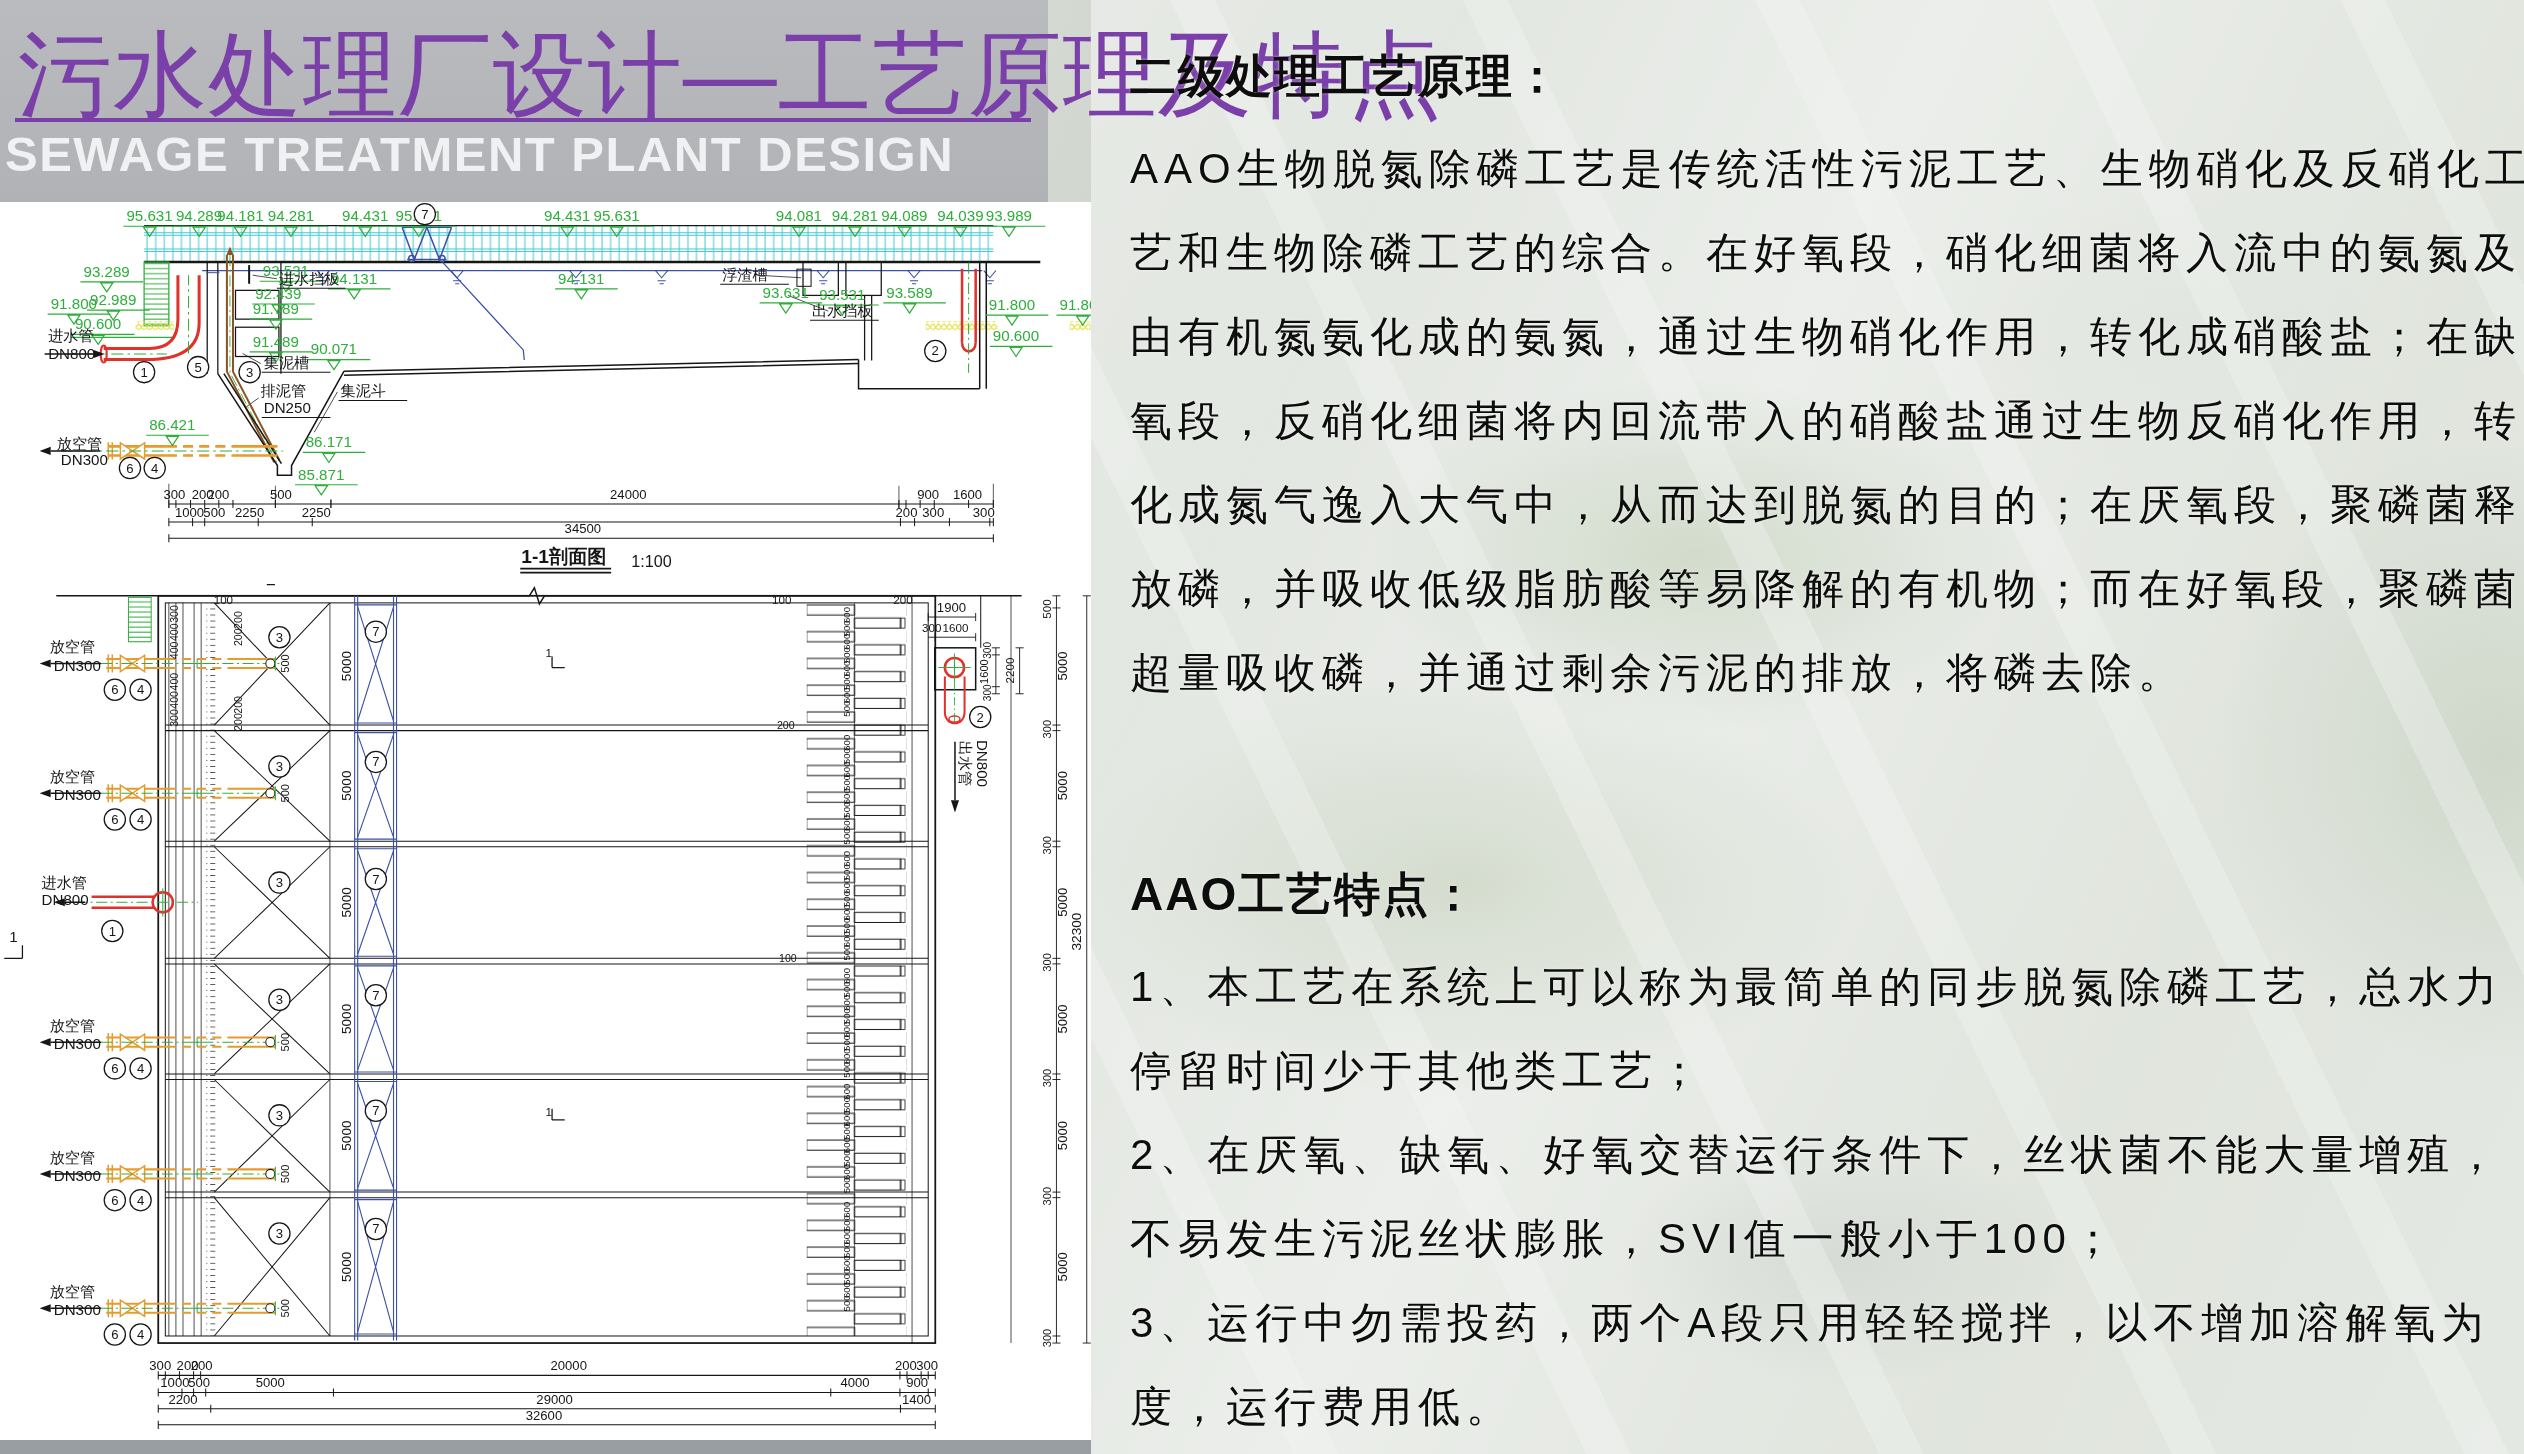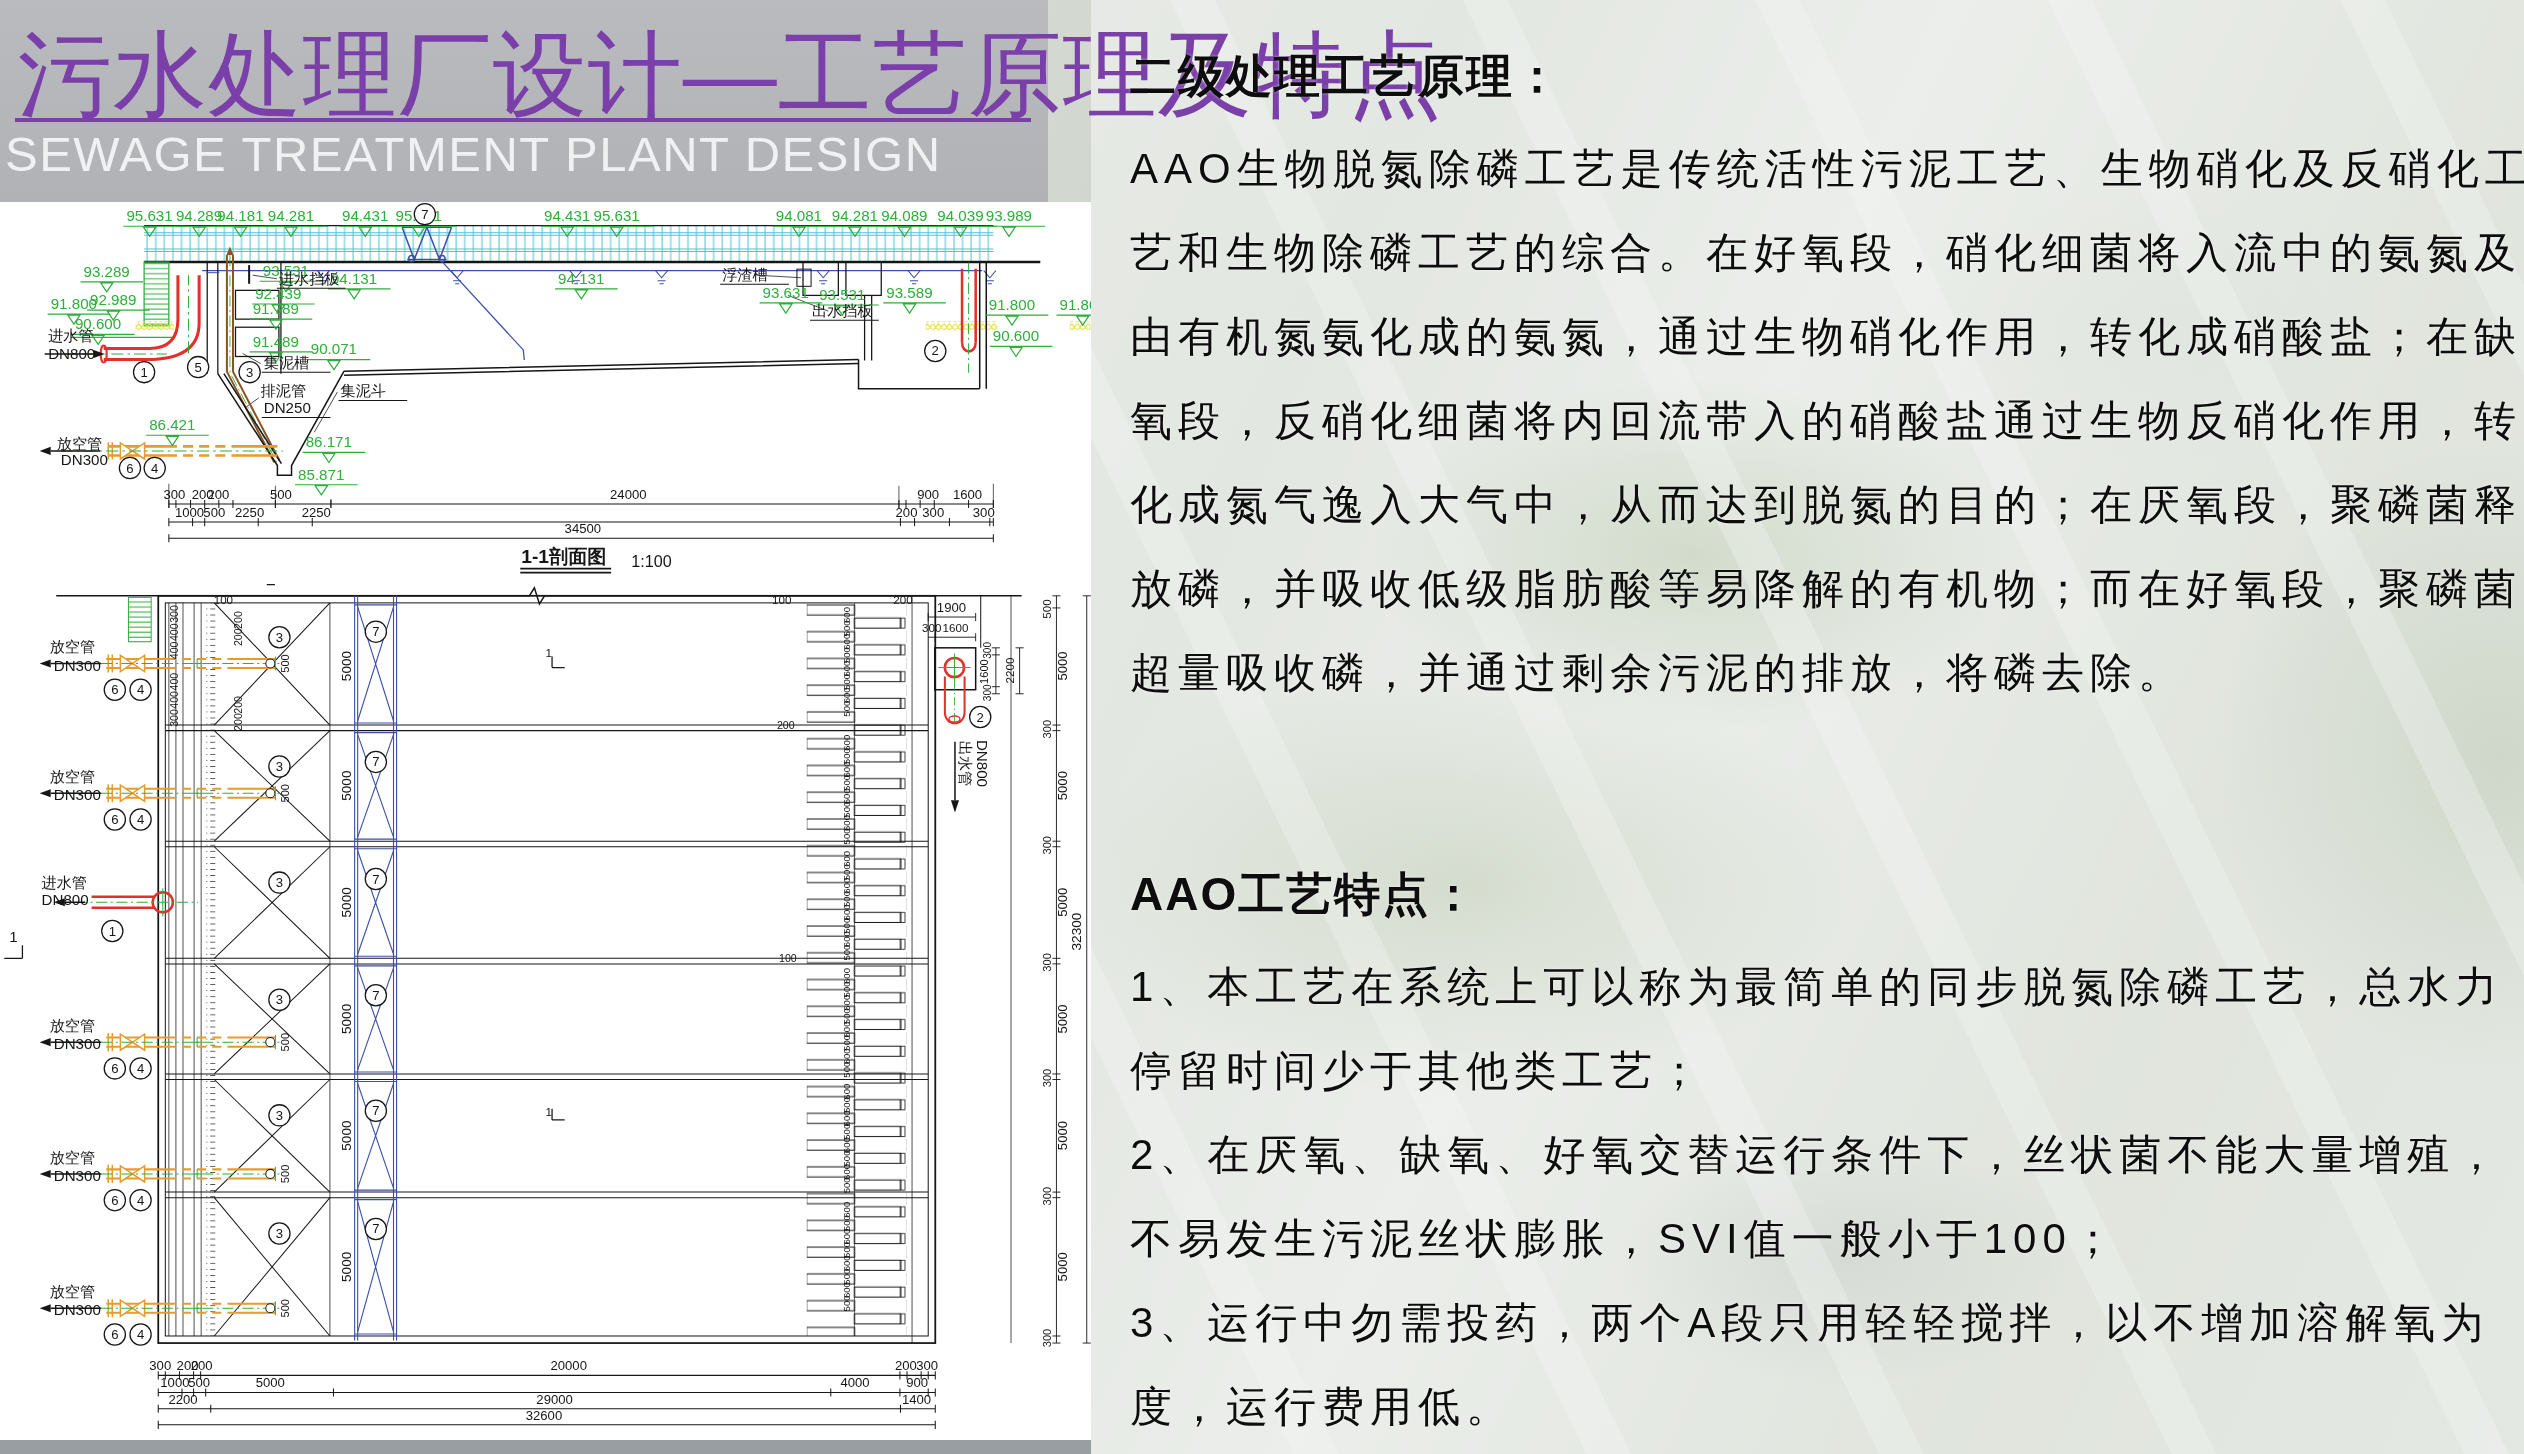--- a/index.html
+++ b/index.html
@@ -13,21 +13,21 @@
       radial-gradient(404px 454px at 2500px 757px, rgba(108,136,88,.45), transparent 70%),
       radial-gradient(353px 202px at 2171px 328px, rgba(196,204,196,.6), transparent 70%),
       radial-gradient(328px 177px at 1843px 1262px, rgba(148,158,148,.5), transparent 70%),
       linear-gradient(115deg,#c5cac4 0%,#d8dcd6 25%,#ccd3c9 45%,#dee2dc 60%,#c6cec0 80%,#d0d6ce 100%);}
   .veil{position:absolute;left:1091px;top:0;width:1495px;height:1454px;background:rgba(246,248,246,.55);}
   .titlebar{position:absolute;left:0;top:0;width:1048px;height:202px;
     background:linear-gradient(#babbbf,#b1b2b6);}
   .title-cn{position:absolute;left:17.7px;top:12px;margin:0;font-size:94px;font-weight:normal;
     color:#7a3fa8;white-space:nowrap;letter-spacing:1px;}
   .title-rule{position:absolute;left:15px;top:118px;width:1016px;height:4px;background:#7a3fa8;}
-  .title-en{position:absolute;left:5px;top:126px;margin:0;font-size:49px;font-weight:normal;
+  .title-en{position:absolute;left:5px;top:126px;margin:0;font-size:49px;font-weight:bold;
     color:#f0f1f3;white-space:nowrap;letter-spacing:1.5px;text-align:right;}
   .panel{position:absolute;left:0;top:202px;width:1091px;height:1238px;background:#ffffff;}
   .bstrip{position:absolute;left:0;top:1440px;width:1091px;height:14px;background:#989ea1;}
   svg#cad{position:absolute;left:0;top:202px;width:1091px;height:1238px;font-family:inherit;}
   .rp{position:absolute;left:1130px;width:1449px;color:#0d0d0d;
       text-shadow:0 0 3.5px rgba(255,255,255,.5);}
   .rp1{top:26px;} .rp2{top:844px;}
   .hd{height:101px;line-height:101px;font-size:46px;font-weight:bold;white-space:nowrap;letter-spacing:2px;}
   .ln{height:84px;line-height:84px;font-size:42px;white-space:nowrap;letter-spacing:6px;}
 </style>

